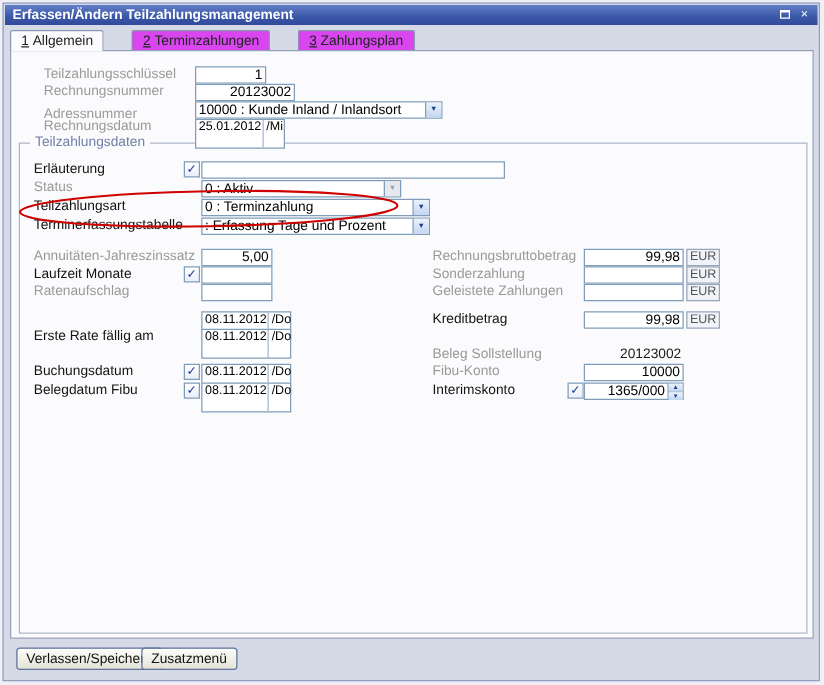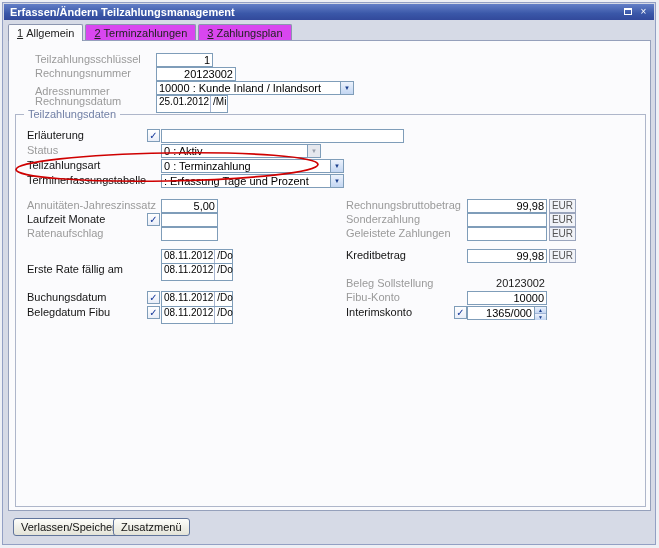--- a/index.html
+++ b/index.html
@@ -8,42 +8,42 @@
 
   .frame{position:absolute;left:2px;top:2px;width:654px;height:543px;background:#d6dae6;border:1px solid #93a0c4;}
 
   .titlebar{position:absolute;left:4px;top:4px;width:650px;height:16px;
     background:linear-gradient(180deg,#637fc7 0%,#3a57a8 60%,#32499b 100%);
     color:#fff;font-size:11px;font-weight:bold;line-height:16px;padding-left:6px;z-index:6;}
   .tbtns{position:absolute;right:4px;top:2px;display:flex;gap:3px;}
   .tbtn{width:13px;height:12px;color:#fff;font-size:10px;line-height:12px;text-align:center;font-weight:normal;cursor:default;}
   .maxglyph{display:inline-block;width:8px;height:7px;border:1px solid #fff;border-top-width:2px;margin-top:2px;}
 
-  .tabs{position:absolute;left:8px;top:24px;height:27px;display:flex;z-index:3;}
+  .tabs{position:absolute;left:8px;top:24px;height:27px;display:flex;z-index:3;gap:20px;}
   .tab{background:#d946ef;border:1px solid #8b95af;border-bottom:none;border-radius:2px 2px 0 0;
     padding:2px 8px 0;font-size:11px;color:#222;margin-right:2px;height:16px;white-space:nowrap;}
   .tab.active{background:#fbfbfd;height:17px;z-index:4;}
   .tab .num{text-decoration:underline;margin-right:3px;}
 
   .content{position:absolute;left:8px;top:40px;width:643px;height:471px;background:#fbfbfd;border:1px solid #95a0bb;z-index:1;}
 
   .lbl{position:absolute;font-size:11px;color:#9a9a9a;line-height:13px;white-space:nowrap;}
   .lbl.dark{color:#141414;}
 
   .fld{position:absolute;height:14px;border:1px solid #7f9db9;background:#fff;font-size:11px;
     padding:0 2px;color:#000;font-family:inherit;line-height:12px;}
   .fld.num{text-align:right;}
 
   .combo{position:absolute;height:14px;border:1px solid #7f9db9;background:#fff;display:flex;}
   .combo-text{flex:1;font-size:11px;line-height:12px;padding:0 2px;white-space:nowrap;overflow:hidden;color:#000;}
   .dd{width:13px;background:linear-gradient(180deg,#ecf2fc,#c3d6f2);border-left:1px solid #7f9db9;
     font-size:6px;color:#1a3e8c;text-align:center;line-height:12px;cursor:default;}
   .dd.disabled{background:#e6e8ee;color:#9aa0ad;}
 
-  .datefld{position:absolute;height:18px;width:72px;border:1px solid #7f9db9;background:#fff;display:flex;
+  .datefld{position:absolute;height:24px;width:72px;border:1px solid #7f9db9;background:#fff;display:flex;
     font-size:10px;line-height:12px;color:#000;}
   .dval{padding:0 1px 0 2px;white-space:nowrap;}
   .dday{margin-left:auto;border-left:1px solid #a8b6d2;padding:0 2px;white-space:nowrap;}
 
   .chk{position:absolute;width:13px;height:13px;border:1px solid #7f9db9;
     background:linear-gradient(180deg,#ffffff,#e9eef8);font-size:10px;line-height:11px;text-align:center;
     color:#16389a;font-weight:bold;cursor:default;}
 
   .eur{position:absolute;width:27px;height:14px;border:1px solid #9aa5bd;background:#f1f3f8;
     font-size:10px;line-height:12px;text-align:center;color:#555;}

